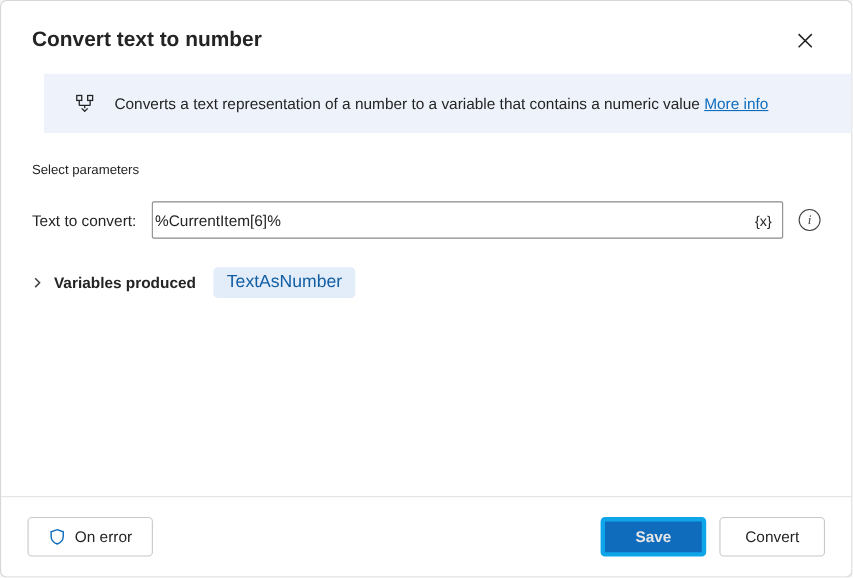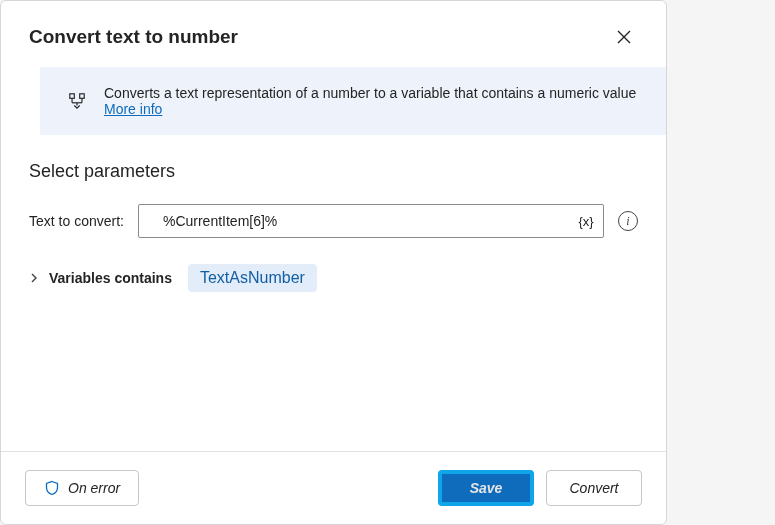--- a/index.html
+++ b/index.html
@@ -5,21 +5,21 @@
   * { box-sizing: border-box; margin: 0; padding: 0; }
   body {
     font-family: "Segoe UI", -apple-system, BlinkMacSystemFont, sans-serif;
     background: #f5f5f5;
     width: 775px;
     height: 525px;
     overflow: hidden;
   }
   .dialog {
     background: #fff;
-    width: 667px;
+    width: 775px;
     height: 525px;
     border: 1px solid #d6d6d6;
     border-radius: 6px;
     display: flex;
     flex-direction: column;
     position: relative;
   }
   .header {
     display: flex;
     align-items: center;
@@ -60,21 +60,21 @@
   .info-banner a {
     color: #0f6cbd;
     text-decoration: underline;
   }
   .content {
     padding: 26px 28px 10px 28px;
     flex: 1;
     overflow: auto;
   }
   .section-title {
-    font-size: 18px;
+    font-size: 12px;
     font-weight: 400;
     color: #242424;
     margin-bottom: 22px;
   }
   .param-row {
     display: flex;
     align-items: center;
     gap: 14px;
     margin-bottom: 26px;
   }
@@ -85,21 +85,21 @@
   }
   .input-wrap {
     flex: 1;
     position: relative;
   }
   .text-input {
     width: 100%;
     height: 34px;
     border: 1px solid #8a8a8a;
     border-radius: 2px;
-    padding: 4px 36px 4px 24px;
+    padding: 4px 36px 4px 2px;
     font-size: 14px;
     font-family: inherit;
     color: #242424;
     background: #fff;
   }
   .var-btn {
     position: absolute;
     right: 6px;
     top: 50%;
     transform: translateY(-50%);
@@ -166,21 +166,20 @@
     padding: 0 20px;
     border-radius: 4px;
     font-size: 14px;
     font-family: inherit;
     cursor: pointer;
     display: inline-flex;
     align-items: center;
     gap: 8px;
     min-width: 96px;
     justify-content: center;
-    font-style: italic;
   }
   .btn-outline {
     background: #fff;
     border: 1px solid #c7c7c7;
     color: #242424;
   }
   .btn-primary {
     background: #0f6cbd;
     border: 4px solid #0ea5e9;
     color: #e5e5e5;
@@ -237,21 +236,21 @@
       </div>
       <button class="help-btn">i</button>
     </div>
 
     <div class="vars-row">
       <span class="chevron">
         <svg viewBox="0 0 10 10" fill="none" stroke="currentColor" stroke-width="1.4">
           <path d="M3 1 L7 5 L3 9"></path>
         </svg>
       </span>
-      <span class="vars-label">Variables contains</span>
+      <span class="vars-label">Variables produced</span>
       <span class="var-chip">TextAsNumber</span>
     </div>
   </div>
 
   <div class="footer">
     <button class="btn btn-onerror">
       <svg class="shield-icon" viewBox="0 0 16 16" fill="none" stroke="currentColor" stroke-width="1.3">
         <path d="M8 1.5 L13.5 3.5 V7.5 C13.5 11 11 13.5 8 14.5 C5 13.5 2.5 11 2.5 7.5 V3.5 Z"></path>
       </svg>
       <span>On error</span>

